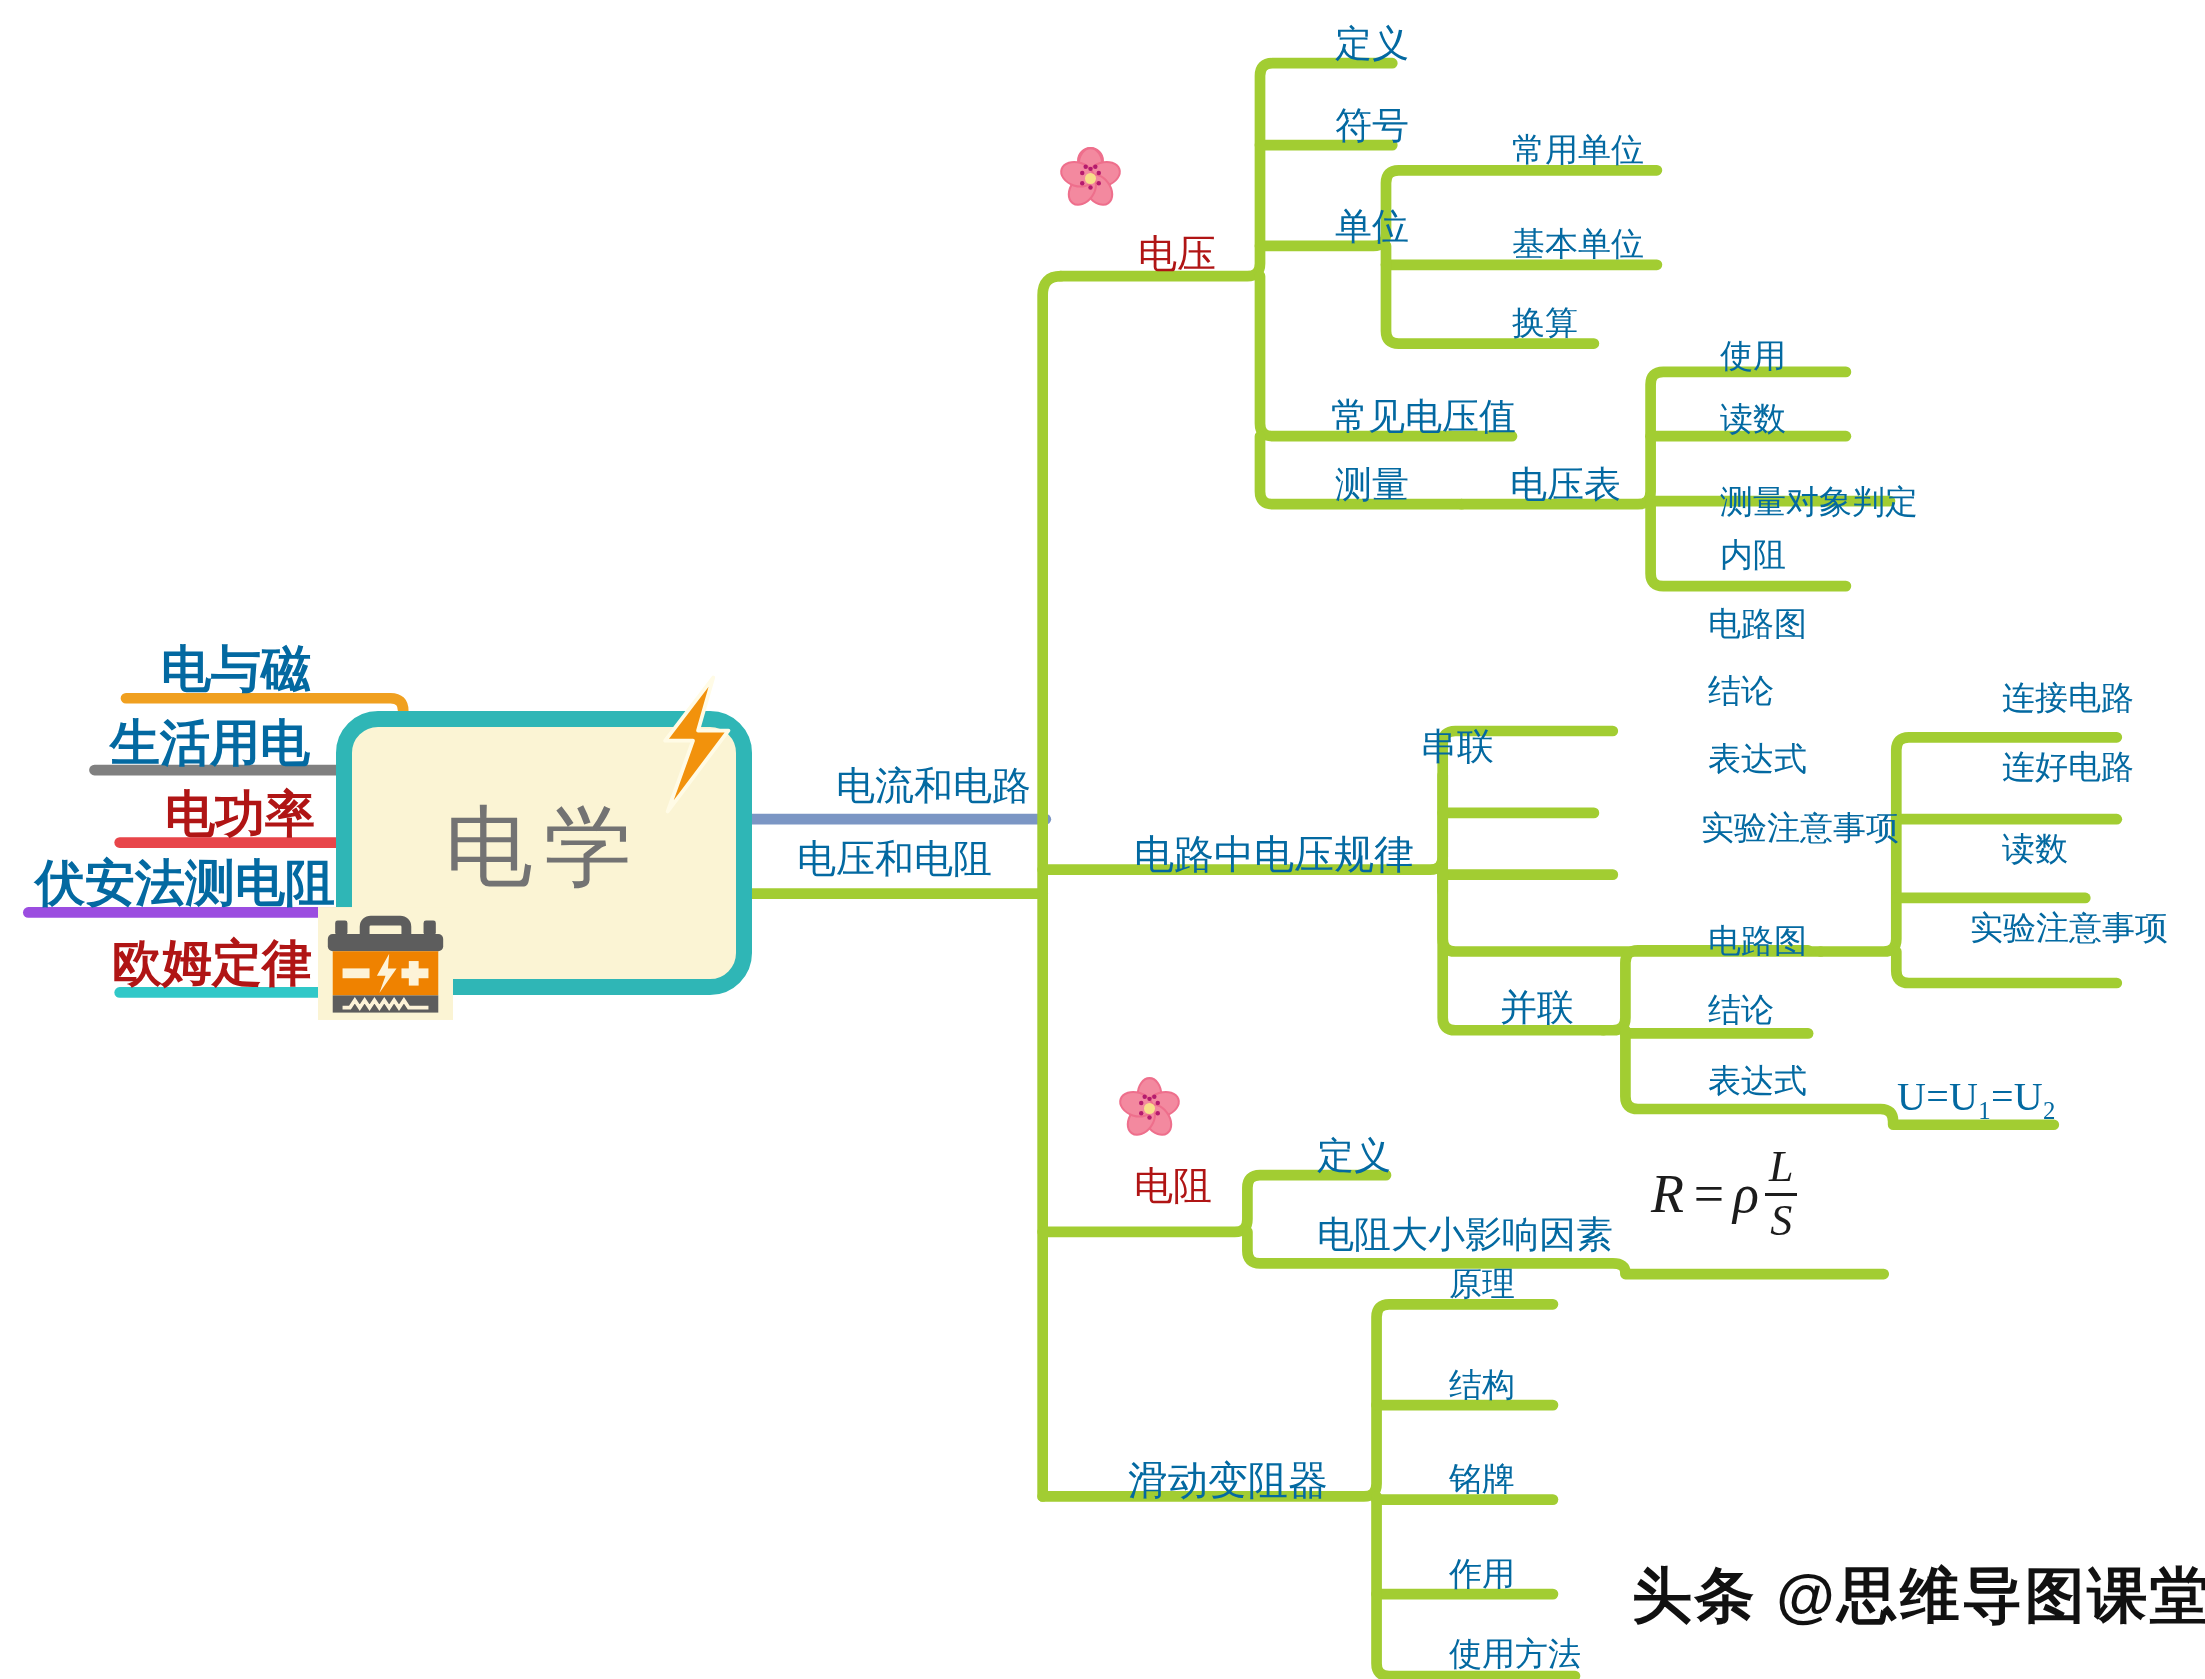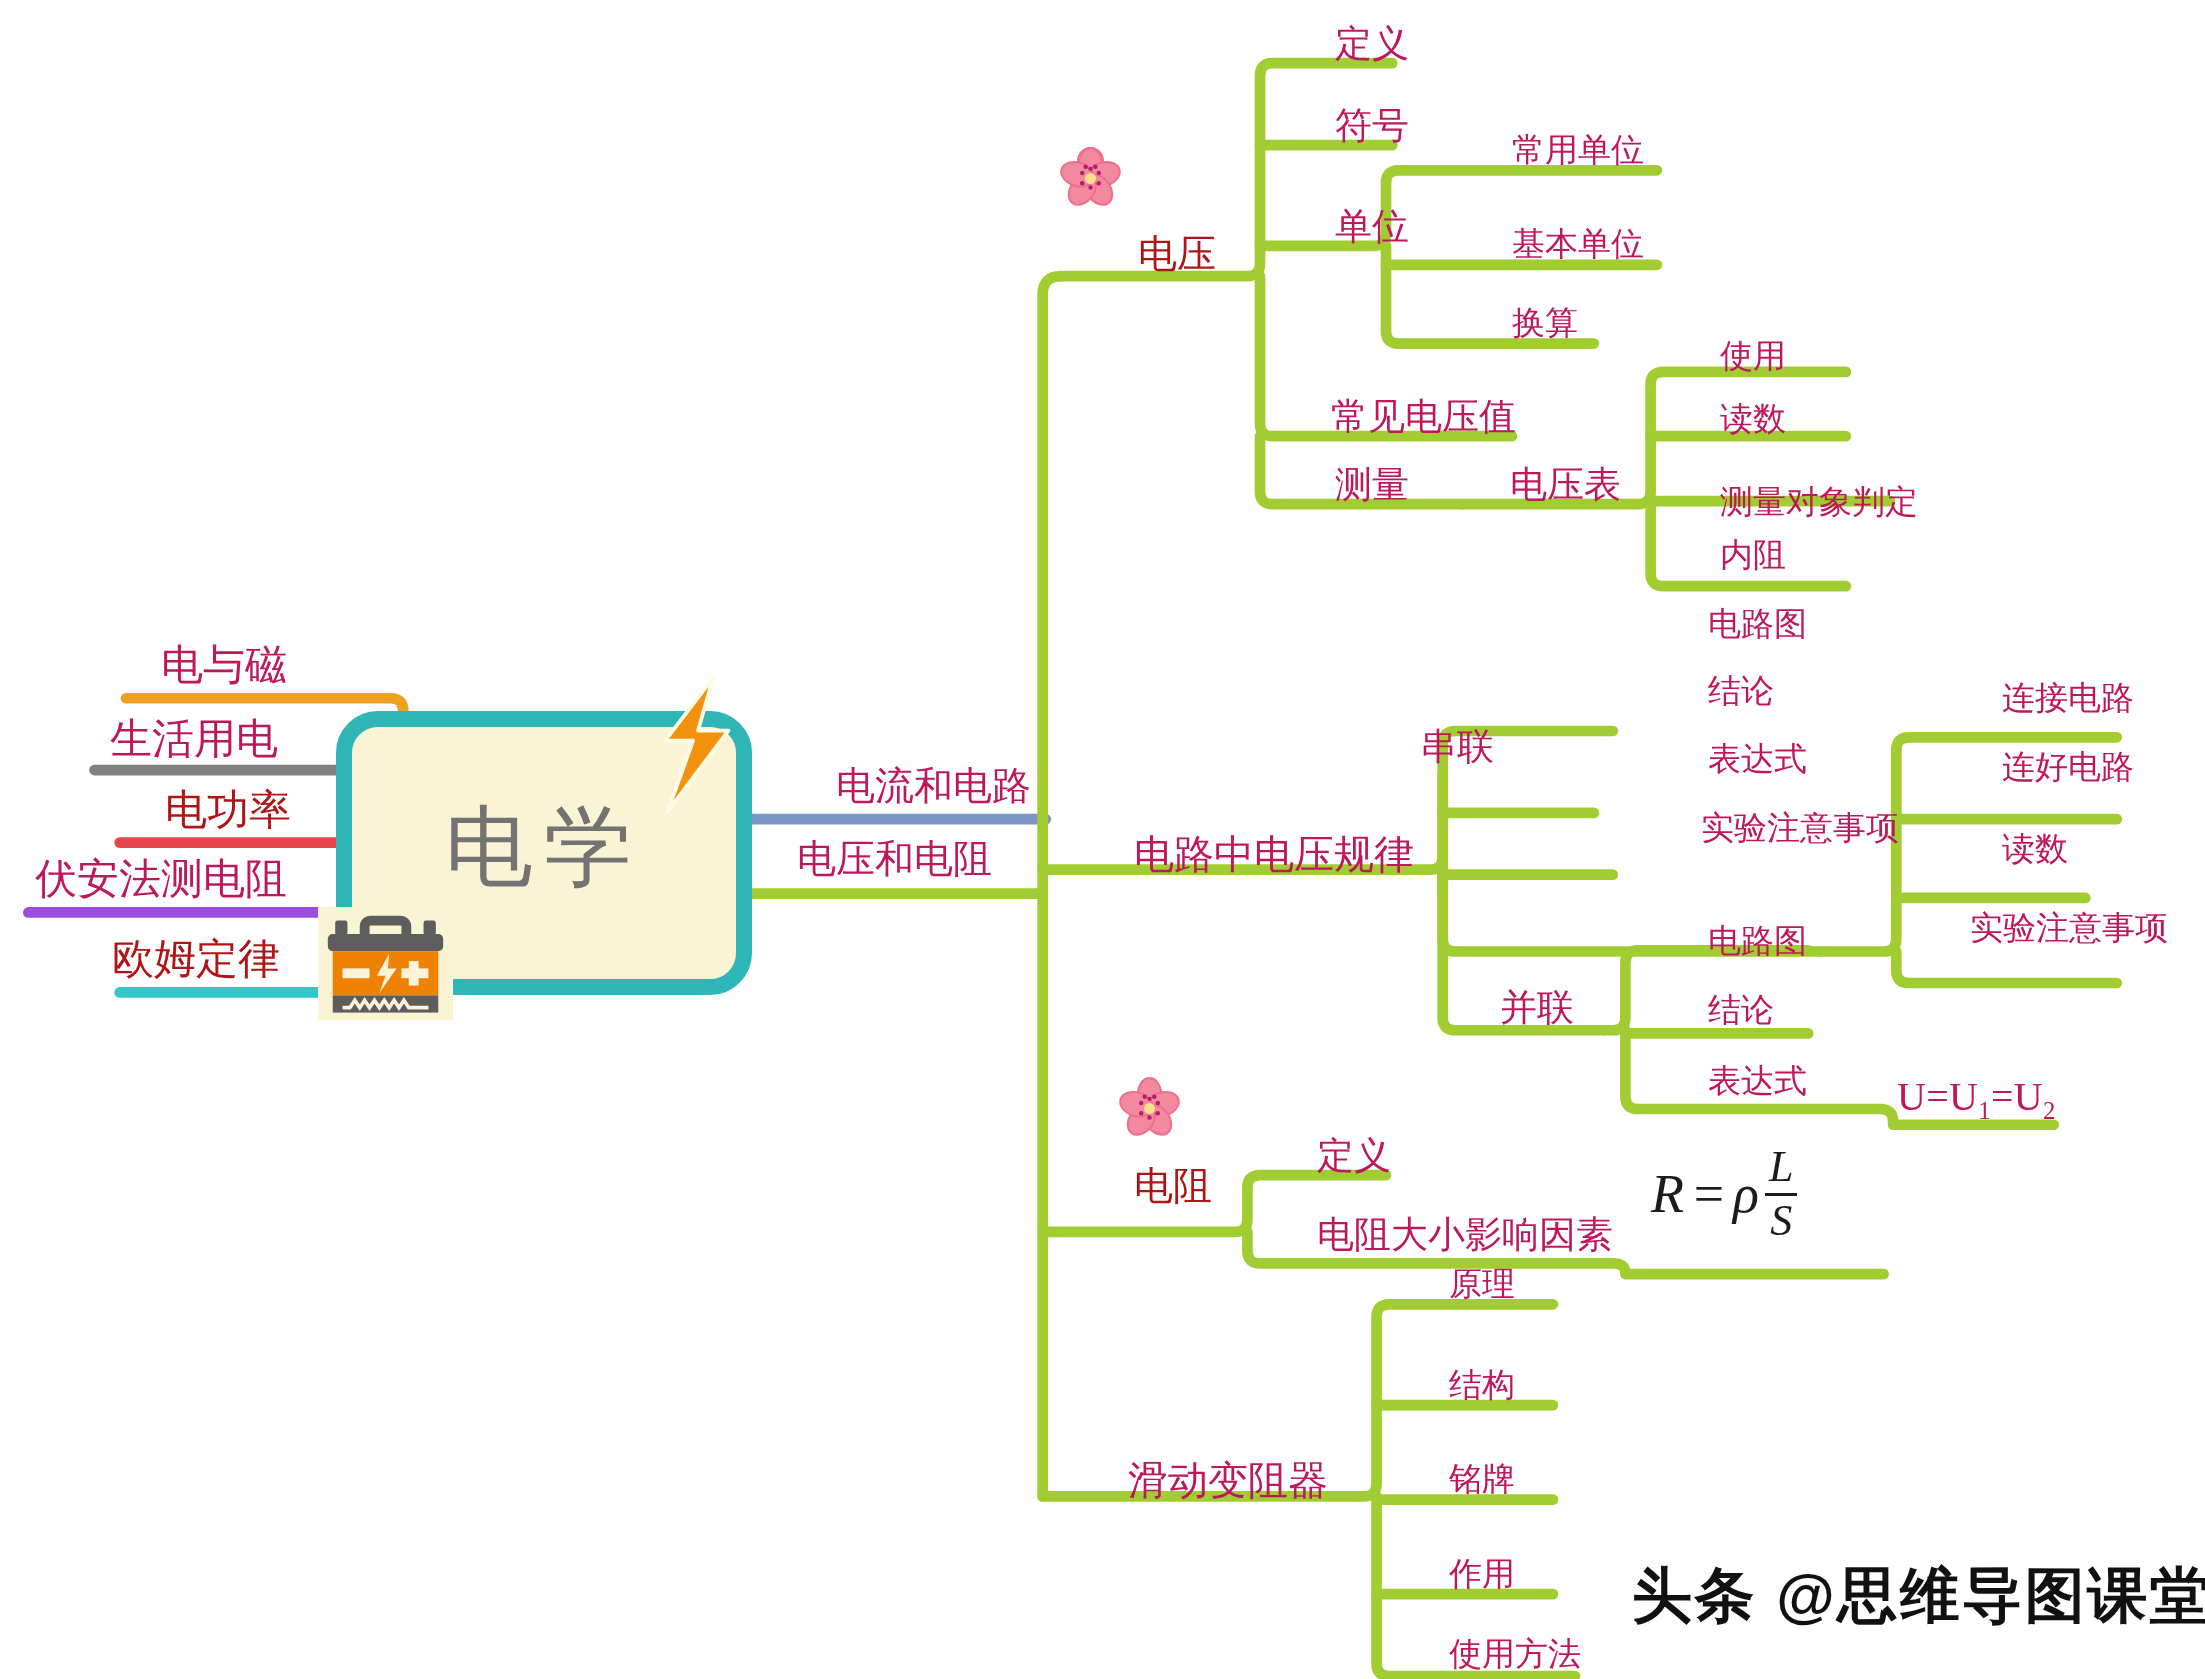--- a/index.html
+++ b/index.html
@@ -1,26 +1,26 @@
 <!DOCTYPE html>
 <html style="font-size:10px"><head>
 <meta charset="utf-8">
 <style>
   html,body{margin:0;padding:0;background:#ffffff;}
   body{width:2205px;height:1680px;position:relative;overflow:hidden;
        font-family:"Liberation Serif","DejaVu Serif",serif;}
   #canvas{position:absolute;inset:0;width:2205px;height:1680px;}
   svg#wires{position:absolute;left:0;top:0;width:2205px;height:1680px;pointer-events:none;}
-  .lbl{position:absolute;white-space:nowrap;color:#be185d;line-height:1;}
+  .lbl{position:absolute;white-space:nowrap;color:#0369a1;line-height:1;}
   .lbl.red{color:#b01515;}
   .lbl.l3{font-size:33px;}
   .lbl.l2{font-size:37px;}
   .lbl.l1{font-size:39px;}
   .lbl.main{font-size:40px;}
-  .lbl.left{font-size:42px;}
+  .lbl.left{font-size:50px;font-weight:bold;}
   .lbl.center-side{font-size:39px;}
   .lbl.formula-inline{font-size:40px;letter-spacing:0.3px;}
 
   
   #core{position:absolute;left:336px;top:711px;width:416px;height:284px;
         background:#fbf4d4;border:16.4px solid #2fb6b6;border-radius:42px;box-sizing:border-box;}
   #core-title{position:absolute;left:336px;top:788px;width:416px;text-align:center;
         font-size:88px;color:#737373;letter-spacing:11.3px;
         font-family:"Liberation Serif","DejaVu Serif",serif;}
   #bolt{position:absolute;left:655px;top:675px;width:76px;height:139px;}

